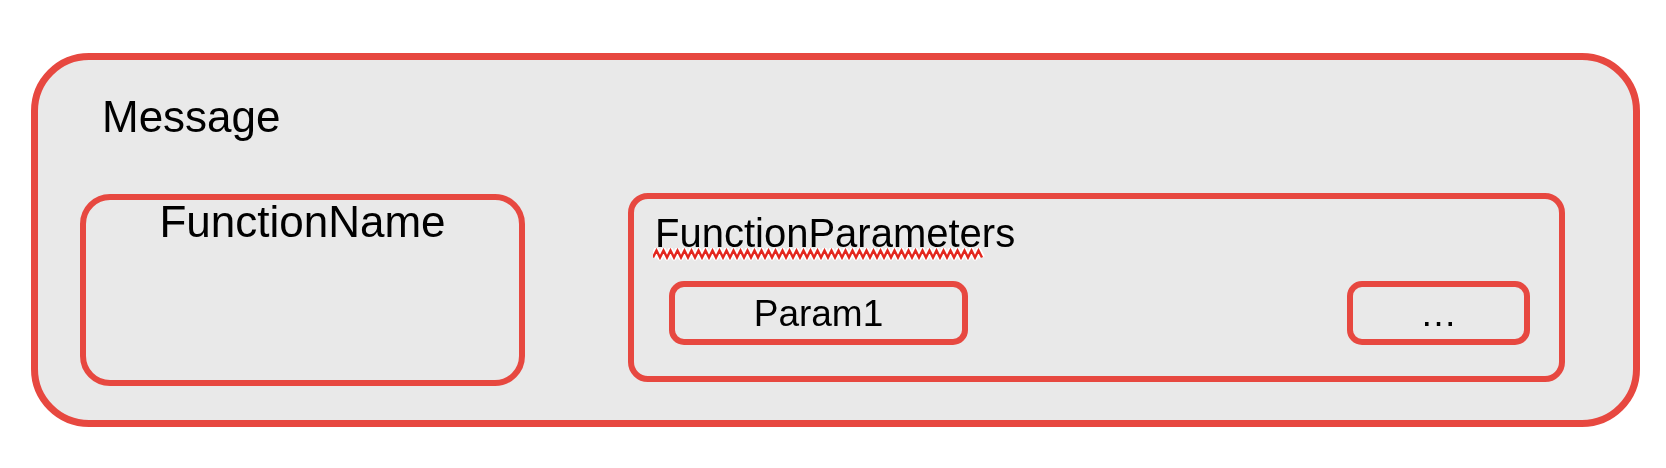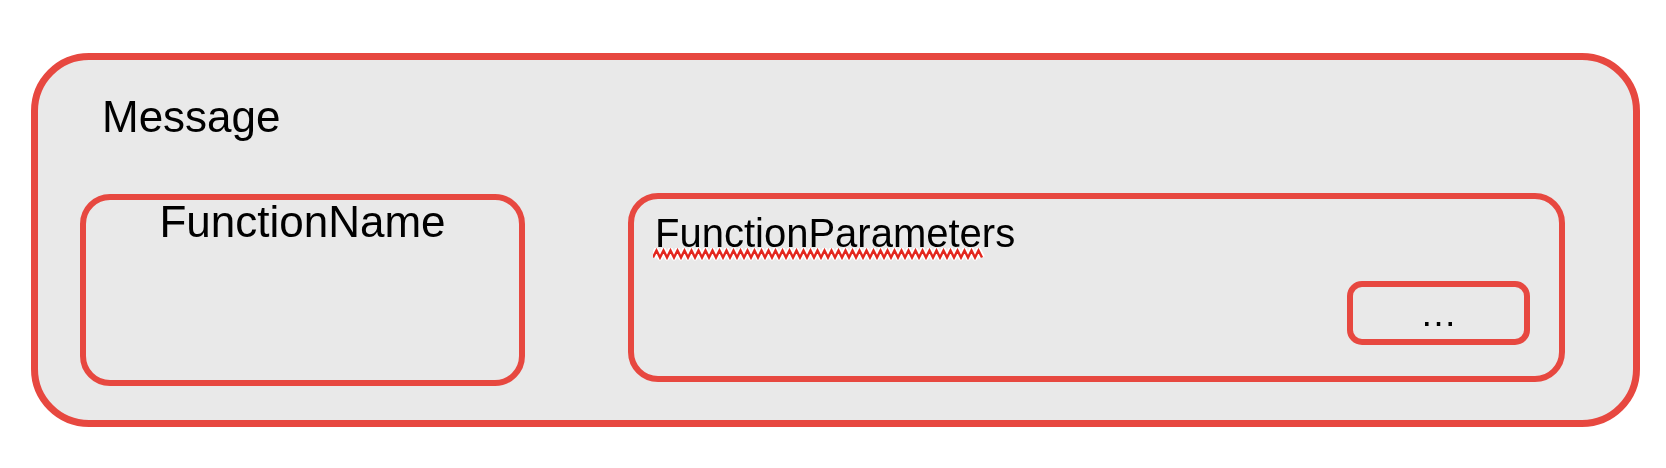--- a/index.html
+++ b/index.html
@@ -42,21 +42,21 @@
   .fn-label {
     font-size: 44px;
     line-height: 1;
     white-space: nowrap;
   }
   .fp-box {
     position: absolute;
     left: 590px; top: 133px;
     width: 937px; height: 189px;
     border: 6px solid #e74840;
-    border-radius: 30px;
+    border-radius: 20px;
   }
   .fp-label {
     position: absolute;
     left: 21px; top: 14px;
     font-size: 40px;
     line-height: 1;
     white-space: nowrap;
   }
   .squiggle {
     position: absolute;
@@ -89,20 +89,23 @@
     </div>
 
     <div class="fp-box">
       <div class="fp-label">FunctionParameters</div>
 
       <svg class="squiggle" width="332" height="13" viewBox="0 0 332 13" aria-hidden="true">
         <path id="squiggle-halo" fill="none" stroke="#ffffff" stroke-width="6" stroke-linejoin="round" d="M0 9.5 L3.5 2.5 L7 9.5 L10.5 2.5 L14 9.5 L17.5 2.5 L21 9.5 L24.5 2.5 L28 9.5 L31.5 2.5 L35 9.5 L38.5 2.5 L42 9.5 L45.5 2.5 L49 9.5 L52.5 2.5 L56 9.5 L59.5 2.5 L63 9.5 L66.5 2.5 L70 9.5 L73.5 2.5 L77 9.5 L80.5 2.5 L84 9.5 L87.5 2.5 L91 9.5 L94.5 2.5 L98 9.5 L101.5 2.5 L105 9.5 L108.5 2.5 L112 9.5 L115.5 2.5 L119 9.5 L122.5 2.5 L126 9.5 L129.5 2.5 L133 9.5 L136.5 2.5 L140 9.5 L143.5 2.5 L147 9.5 L150.5 2.5 L154 9.5 L157.5 2.5 L161 9.5 L164.5 2.5 L168 9.5 L171.5 2.5 L175 9.5 L178.5 2.5 L182 9.5 L185.5 2.5 L189 9.5 L192.5 2.5 L196 9.5 L199.5 2.5 L203 9.5 L206.5 2.5 L210 9.5 L213.5 2.5 L217 9.5 L220.5 2.5 L224 9.5 L227.5 2.5 L231 9.5 L234.5 2.5 L238 9.5 L241.5 2.5 L245 9.5 L248.5 2.5 L252 9.5 L255.5 2.5 L259 9.5 L262.5 2.5 L266 9.5 L269.5 2.5 L273 9.5 L276.5 2.5 L280 9.5 L283.5 2.5 L287 9.5 L290.5 2.5 L294 9.5 L297.5 2.5 L301 9.5 L304.5 2.5 L308 9.5 L311.5 2.5 L315 9.5 L318.5 2.5 L322 9.5 L325.5 2.5 L329 9.5"></path>
         <path id="squiggle-line" fill="none" stroke-width="2.4" stroke-linejoin="miter" d="M0 9.5 L3.5 2.5 L7 9.5 L10.5 2.5 L14 9.5 L17.5 2.5 L21 9.5 L24.5 2.5 L28 9.5 L31.5 2.5 L35 9.5 L38.5 2.5 L42 9.5 L45.5 2.5 L49 9.5 L52.5 2.5 L56 9.5 L59.5 2.5 L63 9.5 L66.5 2.5 L70 9.5 L73.5 2.5 L77 9.5 L80.5 2.5 L84 9.5 L87.5 2.5 L91 9.5 L94.5 2.5 L98 9.5 L101.5 2.5 L105 9.5 L108.5 2.5 L112 9.5 L115.5 2.5 L119 9.5 L122.5 2.5 L126 9.5 L129.5 2.5 L133 9.5 L136.5 2.5 L140 9.5 L143.5 2.5 L147 9.5 L150.5 2.5 L154 9.5 L157.5 2.5 L161 9.5 L164.5 2.5 L168 9.5 L171.5 2.5 L175 9.5 L178.5 2.5 L182 9.5 L185.5 2.5 L189 9.5 L192.5 2.5 L196 9.5 L199.5 2.5 L203 9.5 L206.5 2.5 L210 9.5 L213.5 2.5 L217 9.5 L220.5 2.5 L224 9.5 L227.5 2.5 L231 9.5 L234.5 2.5 L238 9.5 L241.5 2.5 L245 9.5 L248.5 2.5 L252 9.5 L255.5 2.5 L259 9.5 L262.5 2.5 L266 9.5 L269.5 2.5 L273 9.5 L276.5 2.5 L280 9.5 L283.5 2.5 L287 9.5 L290.5 2.5 L294 9.5 L297.5 2.5 L301 9.5 L304.5 2.5 L308 9.5 L311.5 2.5 L315 9.5 L318.5 2.5 L322 9.5 L325.5 2.5 L329 9.5" stroke="#e3261d"></path>
       </svg>
 
+      <div class="param-box param-1">
+        <span>Param1</span>
+      </div>
 
 
       <div class="param-box param-more">
         <span>…</span>
       </div>
     </div>
 
   </div>
 </div>
 

